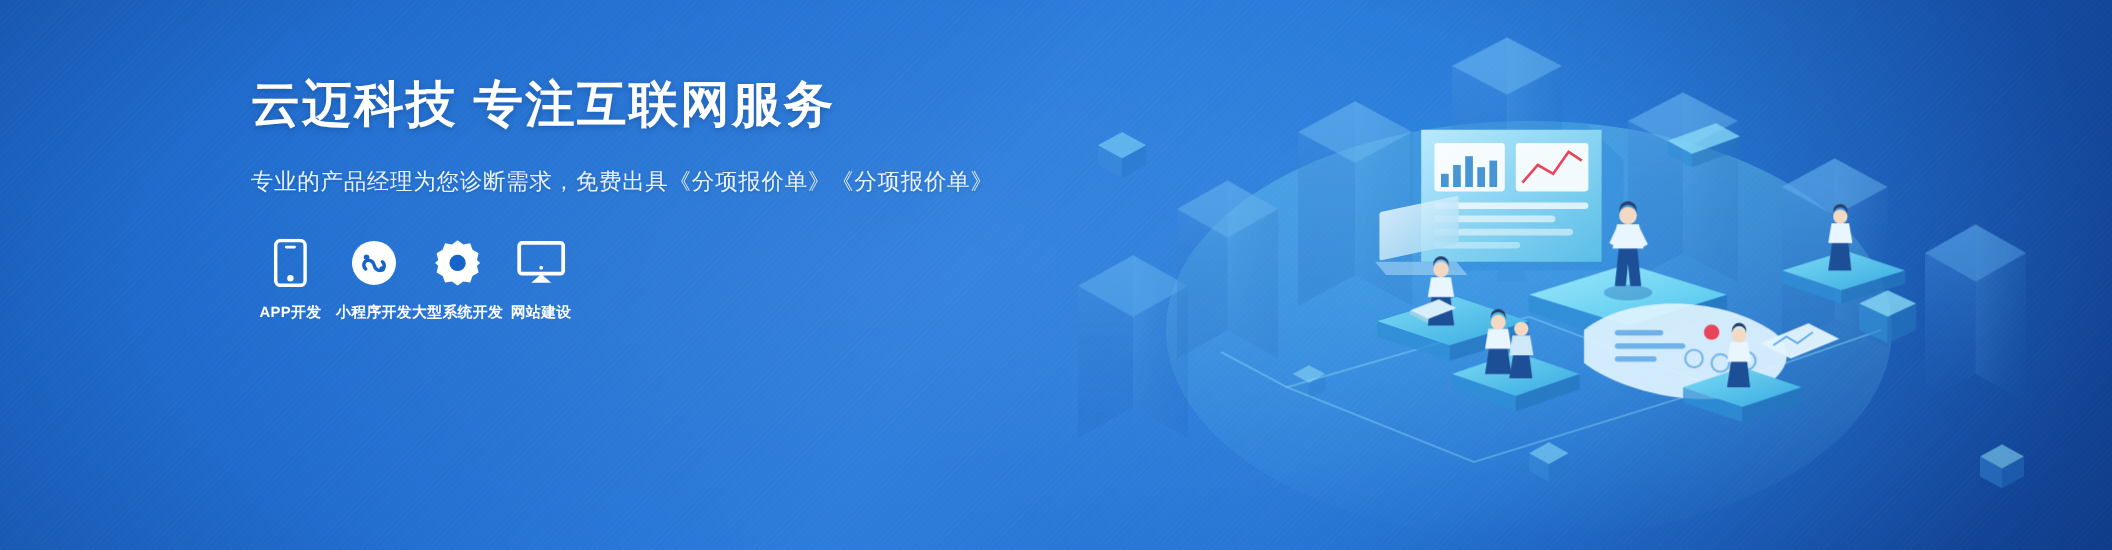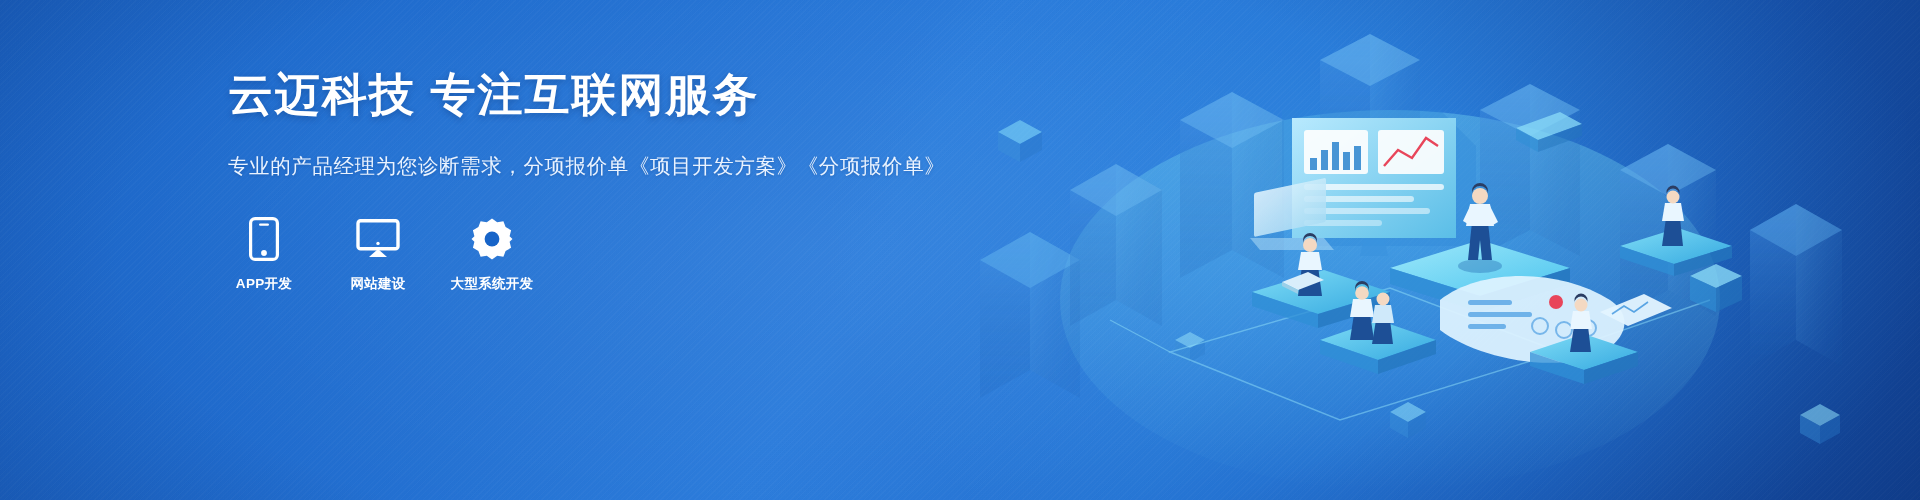--- a/index.html
+++ b/index.html
@@ -53,21 +53,20 @@
     letter-spacing: 0.6px;
     white-space: nowrap;
     text-shadow: 0 1px 3px rgba(0,30,80,0.22);
   }
   .sub-line { display: block; }
 
   .services {
     margin-top: 34px;
     display: flex;
     align-items: flex-start;
-    gap: 38px;
   }
   .service {
     width: 72px;
     display: flex;
     flex-direction: column;
     align-items: center;
     margin-right: 4px;
   }
   .svc-icon {
     height: 44px;
@@ -328,57 +327,69 @@
         </g>
       </g>
     </svg>
   </div>
 
   <div class="content">
 
     <h1 class="headline">云迈科技 专注互联网服务</h1>
 
     <div class="sub">
-      <span class="sub-line">专业的产品经理为您诊断需求，分项报价单《项目开发方案》《分项报价单》</span>
+      <span class="sub-line">专业的产品经理为您诊断需求，免费出具《分项报价单》《分项报价单》</span>
     </div>
 
     <div class="services">
 
       <div class="service">
         <span class="svc-icon">
           <svg width="30" height="44" viewBox="0 0 30 44" xmlns="http://www.w3.org/2000/svg">
             <rect x="1.6" y="1.6" width="26.8" height="40.8" rx="4.5" ry="4.5" fill="none" stroke="#ffffff" stroke-width="3.2"></rect>
             <rect x="10" y="6.4" width="10" height="2.4" rx="1.2" fill="#ffffff"></rect>
             <circle cx="15" cy="36" r="2.9" fill="#ffffff"></circle>
           </svg>
         </span>
         <span class="svc-label">APP开发</span>
       </div>
 
-
-
       <div class="service">
         <span class="svc-icon">
-          <svg width="44" height="40" viewBox="0 0 44 40" xmlns="http://www.w3.org/2000/svg">
-            <rect x="2" y="1.8" width="40" height="28" rx="2.6" ry="2.6" fill="none" stroke="#ffffff" stroke-width="3.4"></rect>
-            <circle cx="22" cy="24.4" r="1.7" fill="#ffffff"></circle>
-            <path d="M22 30 L31 38 L13 38 Z" fill="#ffffff"></path>
+          <svg width="42" height="42" viewBox="0 0 42 42" xmlns="http://www.w3.org/2000/svg">
+            <circle cx="21" cy="21" r="20" fill="#ffffff"></circle>
+            <path d="M13.5 26.5 C10.6 24 11.4 19.6 15 18.7 C18.2 17.9 20.6 20.4 21.2 23.2
+                     C21.9 26.3 24.3 28.6 27.4 27.6 C30.8 26.5 31.3 22.2 28.6 19.9" fill="none" stroke="#1764c8" stroke-width="3.1" stroke-linecap="round"></path>
+            <circle cx="14.2" cy="15.8" r="2.5" fill="#1764c8"></circle>
+            <circle cx="28.4" cy="26.6" r="2.5" fill="#1764c8"></circle>
           </svg>
         </span>
-        <span class="svc-label">网站建设</span>
+        <span class="svc-label">小程序开发</span>
       </div>
+
 
       <div class="service">
         <span class="svc-icon">
           <svg width="42" height="42" viewBox="0 0 42 42" xmlns="http://www.w3.org/2000/svg">
             <path d="M21 0.5 L26.2 4.2 L32.4 3.2 L34.6 9.1 L40.1 12.2 L38.6 18.3 L41.5 21
                      L38.6 23.7 L40.1 29.8 L34.6 32.9 L32.4 38.8 L26.2 37.8 L21 41.5
                      L15.8 37.8 L9.6 38.8 L7.4 32.9 L1.9 29.8 L3.4 23.7 L0.5 21
                      L3.4 18.3 L1.9 12.2 L7.4 9.1 L9.6 3.2 L15.8 4.2 Z" fill="#ffffff"></path>
             <circle cx="21" cy="21" r="7.4" fill="#1764c8"></circle>
           </svg>
         </span>
         <span class="svc-label">大型系统开发</span>
       </div>
 
+      <div class="service">
+        <span class="svc-icon">
+          <svg width="44" height="40" viewBox="0 0 44 40" xmlns="http://www.w3.org/2000/svg">
+            <rect x="2" y="1.8" width="40" height="28" rx="2.6" ry="2.6" fill="none" stroke="#ffffff" stroke-width="3.4"></rect>
+            <circle cx="22" cy="24.4" r="1.7" fill="#ffffff"></circle>
+            <path d="M22 30 L31 38 L13 38 Z" fill="#ffffff"></path>
+          </svg>
+        </span>
+        <span class="svc-label">网站建设</span>
+      </div>
+
     </div>
   </div>
 </div>
 
 </body></html>

